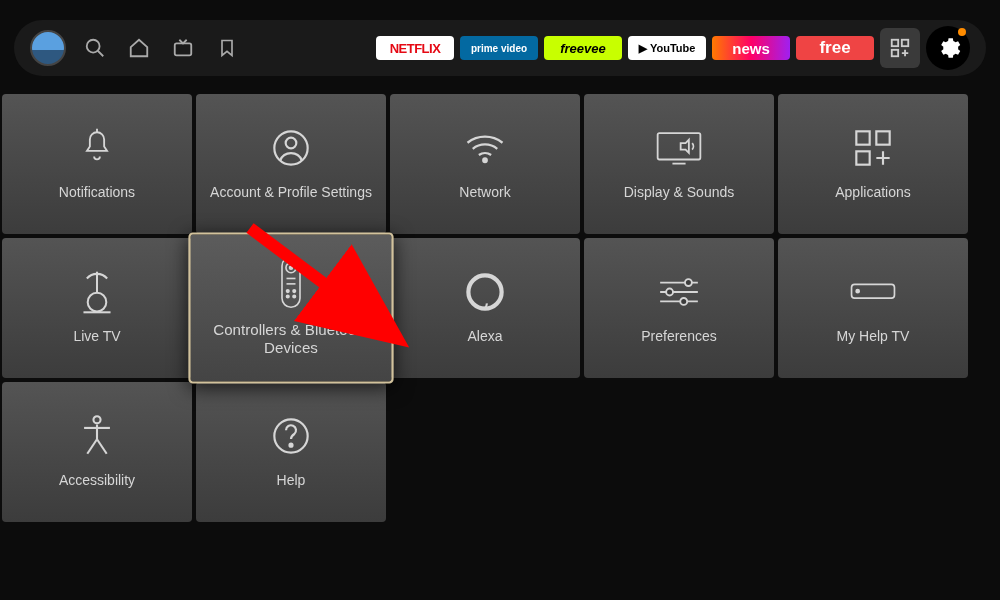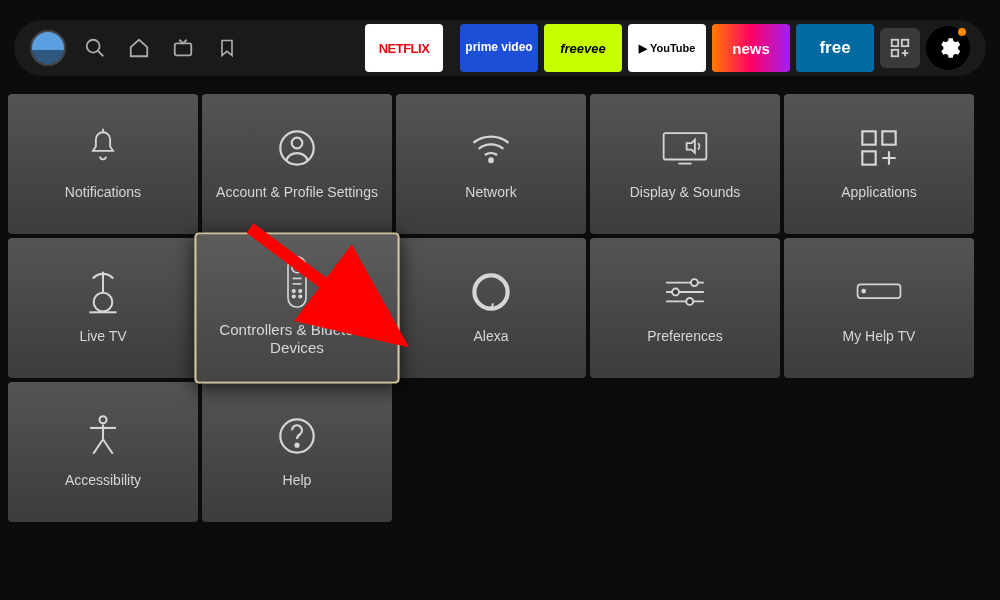--- a/index.html
+++ b/index.html
@@ -26,51 +26,51 @@
     border-radius: 50%;
     background: linear-gradient(#5aa0e0 55%, #2e5880 55%);
     border: 2px solid #444;
     cursor: pointer;
   }
   .nav-icons { display: flex; gap: 22px; align-items: center; margin-left: 6px; }
   .nav-icon { width: 22px; height: 22px; display:flex; align-items:center; justify-content:center; color:#aaa; cursor:pointer; }
   .spacer { flex: 1; }
   .app-tiles { display: flex; gap: 6px; align-items:center; }
   .app-tile {
-    width: 78px; height: 48px;
+    width: 78px; height: 24px;
     border-radius: 4px;
     display:flex; align-items:center; justify-content:center;
     font-size: 13px; font-weight:bold; color:#fff;
     cursor:pointer;
   }
   .netflix { background:#fff; color:#e50914; font-weight:900; letter-spacing:-0.5px; font-size:13px;}
-  .primevideo { background:#1d4ed8; font-size:12px; text-align:center; line-height:1.1;margin-left:11px;}
+  .primevideo { background:#0369a1; font-size:10px; text-align:center; line-height:1.1;}
   .freevee { background:#c8ff00; color:#000; font-style:italic; }
   .youtube { background:#fff; color:#000; font-size:11px; }
   .news { background:linear-gradient(90deg,#ff7a00,#ff0066,#a020f0); font-size:15px;}
-  .free { background:#0369a1; font-size:17px; }
+  .free { background:#ef4444; font-size:17px; }
   .appgrid-icon {
     width:40px; height:40px; background:#3a3a3a; border-radius:6px;
     display:flex; align-items:center; justify-content:center; color:#ccc; cursor:pointer;
   }
   .settings-circle {
     width:44px; height:44px; border-radius:50%; background:#000;
     display:flex; align-items:center; justify-content:center; cursor:pointer;
     position:relative;
   }
   .settings-dot {
     position:absolute; top:2px; right:4px; width:8px; height:8px;
     background:#ff8c00; border-radius:50%;
   }
   .grid {
     display: grid;
     grid-template-columns: repeat(5, 190px);
     grid-auto-rows: 140px;
     gap: 4px;
-    padding: 8px 8px;
+    padding: 8px 2px;
     position:relative;
   }
   .tile {
     background: linear-gradient(#545454,#3c3c3c);
     border-radius: 4px;
     display:flex; flex-direction:column; align-items:center; justify-content:center;
     gap: 14px;
     color:#d6d6d6;
     font-size: 14px;
     text-align:center;

